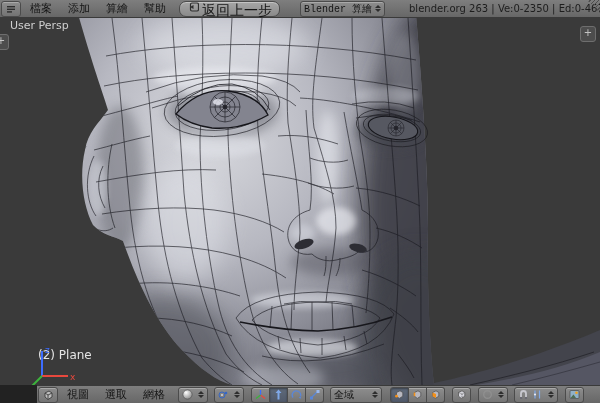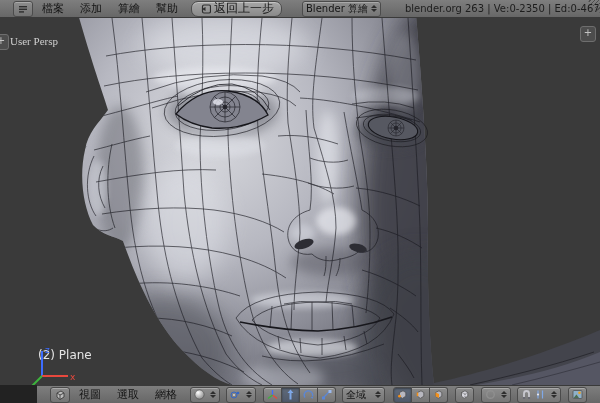--- a/index.html
+++ b/index.html
@@ -3,58 +3,58 @@
 <meta charset="utf-8">
 <style>
   html,body{margin:0;padding:0;background:#222;}
   #app{position:relative;width:600px;height:403px;overflow:hidden;
        font-family:"DejaVu Sans","Liberation Sans",sans-serif;
        -webkit-font-smoothing:antialiased;user-select:none;}
   
   .bar{position:absolute;left:0;right:0;height:17px;
        background:linear-gradient(#7e7e7e,#676767);
        border-bottom:1px solid #3a3a3a;
-       display:flex;align-items:center;padding:0 13px;gap:2px;
+       display:flex;align-items:center;padding:0 1px;gap:2px;
        font-size:11px;color:#151515;white-space:nowrap;}
   #footer-bar{top:385px;border-bottom:none;border-top:1px solid #3a3a3a;margin-left:37px;}
   .menu-item{padding:0 7px;cursor:default;}
   .icon-btn{width:18px;height:14px;border:1px solid #4b4b4b;border-radius:3px;
        background:linear-gradient(#8d8d8d,#747474);
        display:flex;align-items:center;justify-content:center;flex:0 0 auto;
        box-shadow:inset 0 1px 0 rgba(255,255,255,.25);}
   .dd{height:14px;border:1px solid #4b4b4b;border-radius:3px;
        background:linear-gradient(#8d8d8d,#767676);
        display:flex;align-items:center;gap:3px;padding:0 3px;
        box-shadow:inset 0 1px 0 rgba(255,255,255,.25);}
-  .dd .lbl{font-size:10px;}
+  .dd .lbl{font-size:10px;font-family:Liberation Mono, monospace;}
   .arrs{display:flex;flex-direction:column;gap:1px;margin-left:2px;}
   .arrs i{display:block;width:0;height:0;border-left:3px solid transparent;border-right:3px solid transparent;}
   .arrs .u{border-bottom:3px solid #2d2d2d;}
   .arrs .d{border-top:3px solid #2d2d2d;}
   .pill{height:14px;border:1px solid #4b4b4b;border-radius:7px;
        background:linear-gradient(#a6a6a6,#8a8a8a);
-       display:flex;align-items:center;gap:3px;padding:0 7px;
-       box-shadow:inset 0 1px 0 rgba(255,255,255,.35);font-size:12px;}
+       display:flex;gap:3px;padding:0 7px;
+       box-shadow:inset 0 1px 0 rgba(255,255,255,.35);font-size:14px;}
   .seg{display:flex;}
   .seg .tbtn{border-left-width:0;border-radius:0;}
   .seg .tbtn:first-child{border-left-width:1px;border-radius:3px 0 0 3px;}
   .seg .tbtn:last-child{border-radius:0 3px 3px 0;}
   .seg .tbtn:only-child{border-radius:3px;border-left-width:1px;}
   .tbtn{width:17px;height:14px;border:1px solid #4b4b4b;
        background:linear-gradient(#8d8d8d,#747474);
        display:flex;align-items:center;justify-content:center;flex:0 0 auto;
        box-shadow:inset 0 1px 0 rgba(255,255,255,.25);}
   .tbtn.on{background:linear-gradient(#5f6a7a,#50596a);box-shadow:inset 0 1px 2px rgba(0,0,0,.4);}
   .status{font-size:10px;color:#1d1d1d;margin-left:6px;}
   .corner-stripes{position:absolute;top:0;right:0;width:13px;height:13px;
        background:repeating-linear-gradient(135deg,transparent 0 2px,#4e4e4e 2px 3px);
        clip-path:polygon(100% 0,0 0,100% 100%);}
   
   #viewport{position:absolute;top:18px;left:0;width:600px;height:367px;background:#3a3a3a;overflow:hidden;}
-  #view-label{position:absolute;top:17px;left:10px;font-size:11px;color:#cfcfcf;font-family:Liberation Serif, serif;}
+  #view-label{position:absolute;top:1px;left:10px;font-size:11px;color:#cfcfcf;}
   #object-label{position:absolute;top:330px;left:38px;font-size:12px;color:#e5e5e5;}
   .plus-handle{position:absolute;width:14px;height:14px;border:1px solid #6e6e6e;border-radius:3px;
        background:#4d4d4d;color:#c4c4c4;font-size:10px;line-height:12px;text-align:center;}
   #plus-left{top:16px;left:-7px;}
   #plus-right{top:8px;right:4px;}
   #axis-gizmo{position:absolute;left:20px;top:325px;}
   .axis-label{font-size:9px;}
 </style>
 </head>
 <body>

